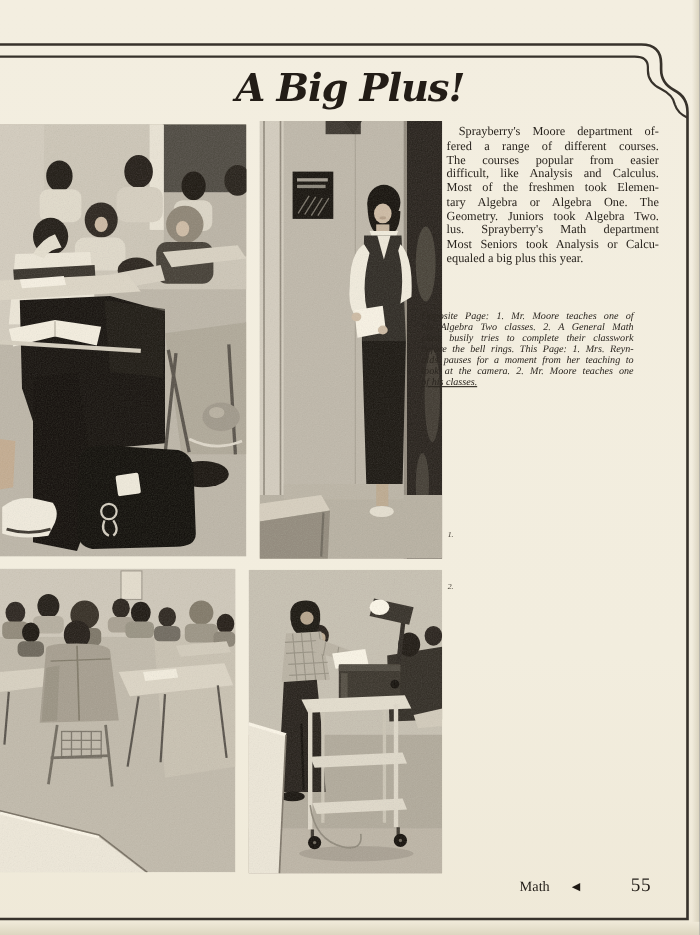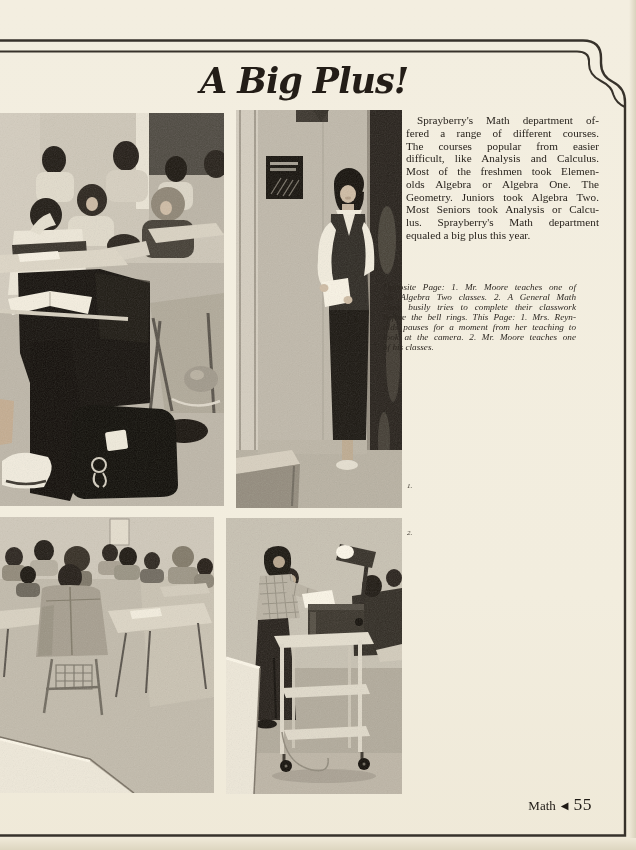--- a/index.html
+++ b/index.html
@@ -12,21 +12,21 @@
     color:#2a251f;
   }
   
   .frame{position:absolute;left:0;top:0;width:636px;height:850px;pointer-events:none;}
   .edge-right{position:absolute;top:0;left:629px;width:7px;height:850px;
     background:linear-gradient(90deg,rgba(226,219,199,0),#d9d2bd);}
   .edge-bottom{position:absolute;left:0;top:838px;width:636px;height:12px;
     background:linear-gradient(180deg,#efe9d8,#ddd6c0);}
   
   .title{
-    position:absolute;left:144px;top:62px;width:320px;margin:0;
+    position:absolute;left:158px;top:62px;width:320px;margin:0;
     font-family:"DejaVu Serif", serif;font-style:italic;font-weight:600;
     font-size:35px;line-height:1.1;text-align:center;letter-spacing:-1px;
     color:#231d17;
   }
   
   .photo{position:absolute;margin:0;padding:0;filter:sepia(0.07) contrast(1.03);}
   .photo svg{display:block;width:100%;height:100%;}
   .ph1{left:0;top:113px;width:224px;height:393px;}
   .ph2{left:236px;top:110px;width:166px;height:398px;}
   .ph3{left:0;top:517px;width:214px;height:276px;}
@@ -34,30 +34,30 @@
   
   .article{position:absolute;left:406px;top:114px;width:193px;
     font-size:11.2px;line-height:12.75px;color:#29241e;}
   .article .line{white-space:nowrap;text-align:justify;text-align-last:justify;}
   .article .line:first-child{text-indent:11px;}
   .article .line:last-child{text-align-last:left;}
   
   .captions{position:absolute;left:383px;top:282px;width:193px;
     font-size:9.2px;line-height:10px;font-style:italic;color:#2c2721;}
   .captions .line{white-space:nowrap;text-align:justify;text-align-last:justify;}
-  .captions .line:last-child{text-align-last:left;}
+  .captions .line:last-child{text-align-last:left;text-decoration:underline;}
   
   .figlabel{position:absolute;font-size:7px;font-style:italic;color:#3a342c;line-height:7px;}
   .fl1{left:407px;top:483px;}
   .fl2{left:407px;top:530px;}
   
-  .footer{position:absolute;top:794px;right:44px;display:flex;align-items:baseline;gap:5px;color:#1f1a15;}
+  .footer{position:absolute;top:794px;right:44px;display:flex;align-items:baseline;gap:20px;color:#1f1a15;}
   .footer .section{font-size:13px;}
   .footer .tri{font-family:"DejaVu Sans",sans-serif;font-size:10px;position:relative;top:-1px;}
-  .footer .pageno{font-size:17.5px;letter-spacing:0.5px;}
+  .footer .pageno{font-size:17.5px;letter-spacing:0.5px;margin-left:26px;}
   .defs{position:absolute;width:0;height:0;}
 </style>
 </head>
 <body>
 
 <div class="page">
 
   <svg class="defs" aria-hidden="true">
     <defs>
       <filter id="grainF" x="0" y="0" width="100%" height="100%">
@@ -301,29 +301,29 @@
       <path d="M0,140 L34,150" stroke="#f2efe5" stroke-width="3" fill="none"></path>
       <path d="M34,150 L28,276" stroke="#7a7368" stroke-width="1.5" fill="none"></path>
       <rect width="176" height="276" filter="url(#grainF)" opacity="0.16"></rect>
     </svg>
   </figure>
 
   <div class="figlabel fl1">1.</div>
   <div class="figlabel fl2">2.</div>
 
   <div class="article">
-      <div class="line">Sprayberry's Math department of-</div>
+      <div class="line">Sprayberry's Moore department of-</div>
       <div class="line">fered a range of different courses.</div>
       <div class="line">The courses popular from easier</div>
       <div class="line">difficult, like Analysis and Calculus.</div>
       <div class="line">Most of the freshmen took Elemen-</div>
-      <div class="line">olds Algebra or Algebra One. The</div>
+      <div class="line">tary Algebra or Algebra One. The</div>
       <div class="line">Geometry. Juniors took Algebra Two.</div>
+      <div class="line">lus. Sprayberry's Math department</div>
       <div class="line">Most Seniors took Analysis or Calcu-</div>
-      <div class="line">lus. Sprayberry's Math department</div>
       <div class="line">equaled a big plus this year.</div>
     </div>
 
   <div class="captions">
       <div class="line">Opposite Page: 1. Mr. Moore teaches one of</div>
       <div class="line">his Algebra Two classes. 2. A General Math</div>
       <div class="line">class busily tries to complete their classwork</div>
       <div class="line">before the bell rings. This Page: 1. Mrs. Reyn-</div>
       <div class="line">olds pauses for a moment from her teaching to</div>
       <div class="line">look at the camera. 2. Mr. Moore teaches one</div>

